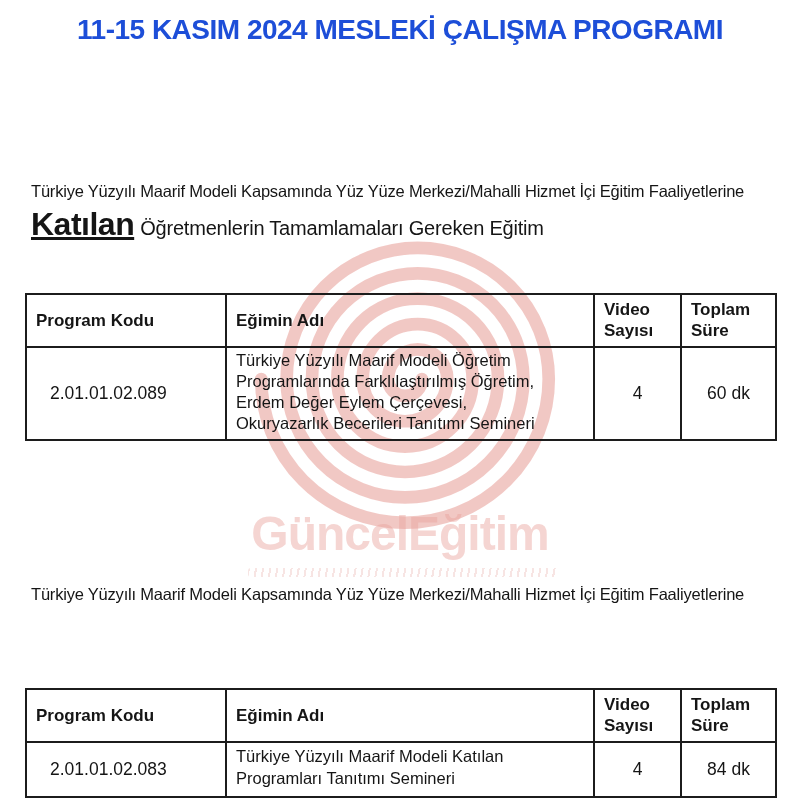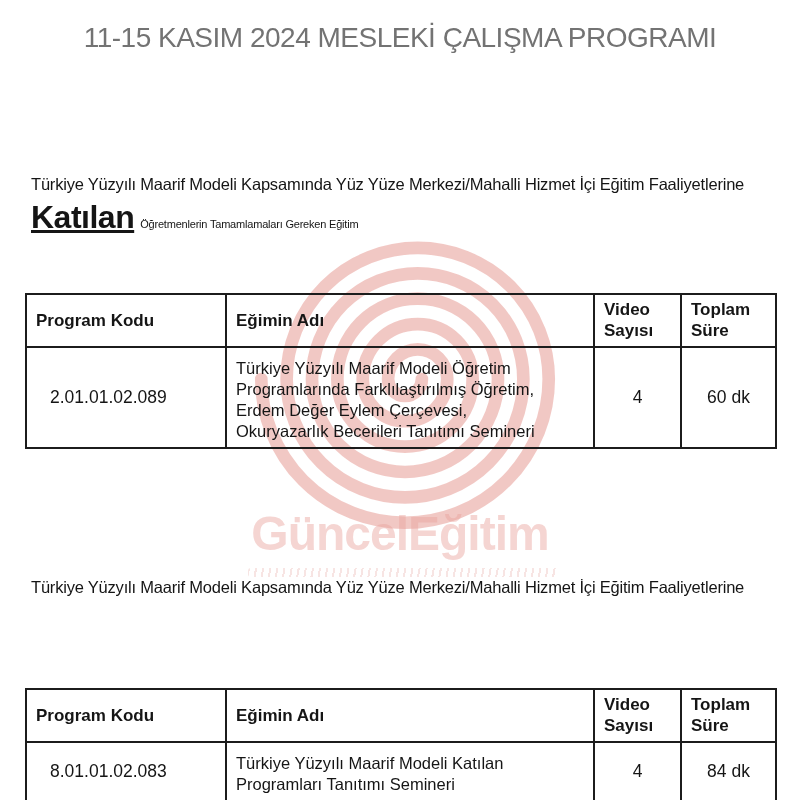--- a/index.html
+++ b/index.html
@@ -9,40 +9,40 @@
   
   .wm-layer{position:absolute;inset:0;z-index:0;}
   .wm-spiral{position:absolute;left:250px;top:224px;width:310px;height:310px;opacity:.34;filter:blur(.6px);}
   .wm-brand{position:absolute;top:506px;left:0;right:0;text-align:center;
             font-size:48px;font-weight:bold;letter-spacing:-1px;color:#e9a39d;opacity:.45;}
   .wm-tagline{position:absolute;top:568px;left:248px;width:310px;height:9px;opacity:.38;border-radius:3px;
             background:repeating-linear-gradient(100deg,rgba(224,148,142,.65) 0 2px,rgba(224,148,142,0) 2px 7px);}
 
   
   .content{position:absolute;inset:0;z-index:1;}
-  .doc-title{position:absolute;top:14px;left:0;right:0;margin:8px;text-align:center;
-             font-size:28px;font-weight:400;letter-spacing:-.5px;color:#737373;}
+  .doc-title{position:absolute;top:14px;left:0;right:0;margin:0;text-align:center;
+             font-size:28px;font-weight:700;letter-spacing:-.5px;color:#1d4ed8;}
 
-  .section{position:absolute;left:31px;width:748px;}
+  .section{position:absolute;left:31px;width:748px;margin-top:7px;}
   .sec-1{top:175px;}
   .sec-2{top:578px;}
   .intro{font-size:16.5px;letter-spacing:-.2px;white-space:nowrap;}
   .emph-line{margin-top:5px;white-space:nowrap;}
   .emph{font-size:32px;font-weight:800;text-decoration:underline;letter-spacing:-.5px;}
-  .rest{font-size:11px;letter-spacing:-.2px;margin-left:6px;}
+  .rest{font-size:20px;letter-spacing:-.2px;margin-left:6px;}
 
   table.doc{position:absolute;left:25px;width:750px;border-collapse:collapse;table-layout:fixed;
             background:transparent;}
   .tbl-1{top:293px;}
   .tbl-2{top:688px;}
   table.doc th,table.doc td{border:2px solid #1c1c1c;vertical-align:middle;background:transparent;}
   table.doc th{font-size:17px;font-weight:bold;text-align:left;padding:4px 6px 4px 9px;line-height:1.25;}
   col.c-code{width:200px;} col.c-name{width:368px;} col.c-video{width:87px;} col.c-sure{width:95px;}
   td.cell-code{font-size:17.5px;padding-left:23px;}
-  td.cell-name{font-size:16.5px;line-height:1.28;padding:10px 30px 5px 9px;}
+  td.cell-name{font-size:16.5px;line-height:1.28;padding:2px 30px 5px 9px;}
   td.cell-video,td.cell-sure{font-size:17.5px;text-align:center;}
   .tbl-1 tr.hdr{height:44px;} .tbl-1 tr.bdy{height:90px;}
   .tbl-2 tr.hdr{height:47px;} .tbl-2 tr.bdy{height:55px;}
 </style>
 </head>
 <body>
 
 <div class="page">
 
   <div class="wm-layer">
@@ -110,21 +110,21 @@
           <col class="c-sure">
         </colgroup>
       <tbody>
           <tr class="hdr">
         <th>Program Kodu</th>
         <th>Eğimin Adı</th>
         <th>Video Sayısı</th>
         <th>Toplam Süre</th>
       </tr>
       <tr class="bdy">
-        <td class="cell-code">8.01.01.02.083</td>
+        <td class="cell-code">2.01.01.02.083</td>
         <td class="cell-name">Türkiye Yüzyılı Maarif Modeli Katılan Programları Tanıtımı Semineri</td>
         <td class="cell-video">4</td>
         <td class="cell-sure">84 dk</td>
       </tr>
     </tbody>
       </table>
 
   </div>
 </div>
 

